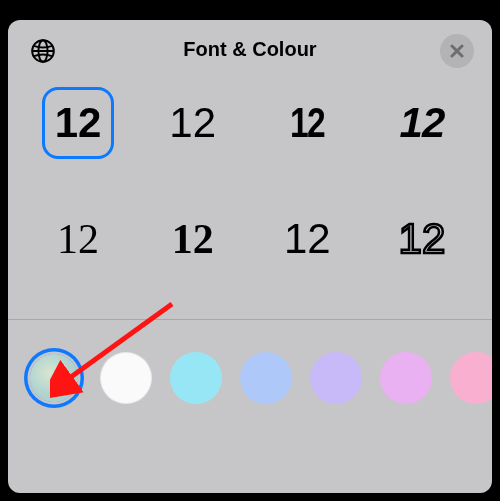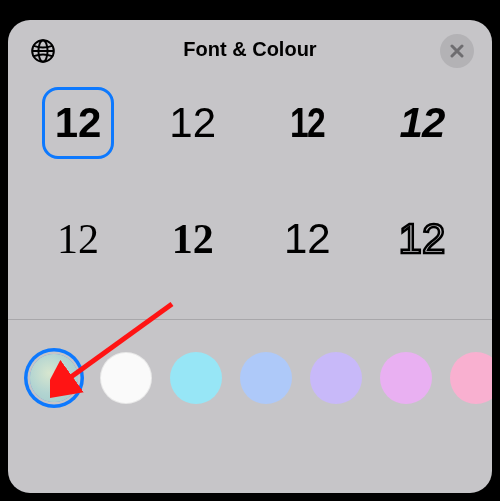--- a/index.html
+++ b/index.html
@@ -8,21 +8,21 @@
       height: 501px;
       background: #000;
       font-family: -apple-system, BlinkMacSystemFont, "Helvetica Neue", sans-serif;
       padding: 20px 8px 8px 8px;
       position: relative;
     }
     .sheet {
       width: 100%;
       height: 100%;
       background: #c6c5c8;
-      border-radius: 22px;
+      border-radius: 12px;
       overflow: hidden;
       position: relative;
       display: flex;
       flex-direction: column;
     }
     .header {
       display: flex;
       align-items: center;
       justify-content: center;
       padding: 18px 18px 22px 18px;

